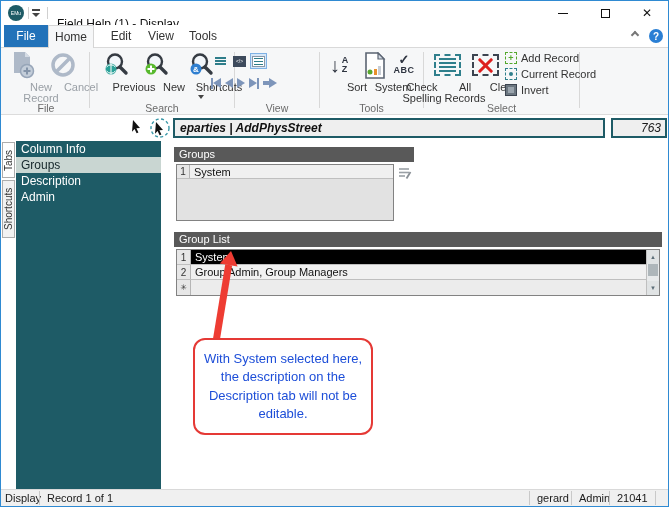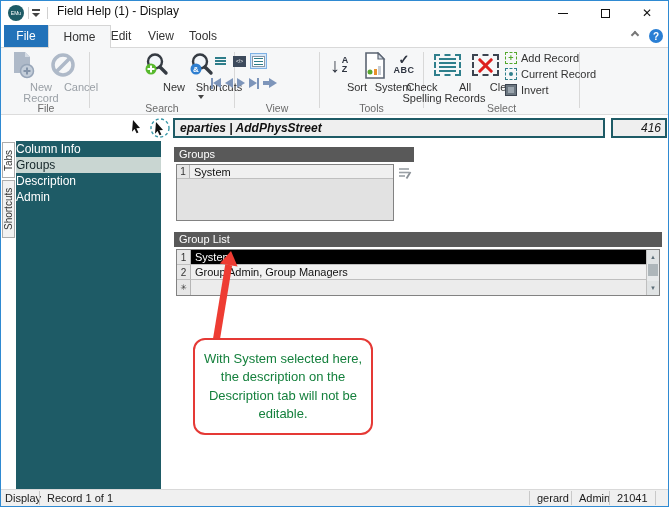--- a/index.html
+++ b/index.html
@@ -9,21 +9,21 @@
 
   
   .titlebar { position:absolute; left:0; top:0; width:667px; height:24px; background:#fff; }
   .applogo { position:absolute; left:7px; top:4px; width:16px; height:16px; border-radius:50%;
              background:#1e5b66; color:#fff; font-size:5px; display:flex; align-items:center; justify-content:center; }
   .tsep { position:absolute; top:6px; width:1px; height:12px; background:#d0d0d0; }
   .qat { position:absolute; left:30px; top:8px; width:10px; height:8px; }
   .qat .bar { position:absolute; left:1px; top:0; width:8px; height:2px; background:#444; }
   .qat .tri { position:absolute; left:1px; top:4px; width:0; height:0;
               border-left:4px solid transparent; border-right:4px solid transparent; border-top:4px solid #444; }
-  .wtitle { position:absolute; left:56px; top:3px; font-size:12px; color:#111; }
+  .wtitle { position:absolute; left:56px; top:16px; font-size:12px; color:#111; }
   .winbtn { position:absolute; top:0; width:42px; height:24px; display:flex; align-items:center; justify-content:center; }
   .minbar { width:10px; height:1px; background:#111; }
   .maxbox { width:9px; height:9px; border:1px solid #111; }
   .closex { font-size:12px; color:#111; line-height:1; }
 
   
   .tabrow { position:absolute; left:0; top:24px; width:667px; height:22px; background:#fff; }
   .tab { position:absolute; top:0; height:22px; display:flex; align-items:center; justify-content:center; font-size:12px; color:#333; }
   .tab-file { background:#2272b9; color:#fff; }
   .tab-home { background:#f6f7f8; border:1px solid #d5d5d5; border-bottom:none; z-index:3; }
@@ -84,39 +84,39 @@
              display:flex; align-items:center; justify-content:flex-end; padding-right:4px; font-size:12px; }
   .cursorwrap { position:absolute; left:128px; top:1px; width:42px; height:22px; }
 
   
   .mainarea { position:absolute; left:0; top:140px; width:667px; height:348px; background:#fff; }
   .vstrip { position:absolute; left:0; top:0; width:15px; height:348px; background:#fff; }
   .vtab { position:absolute; left:1px; width:13px; background:#f2f2f2; border:1px solid #adadad;
           display:flex; align-items:center; justify-content:center; font-size:10px; color:#333;
           writing-mode:vertical-rl; transform:rotate(180deg); }
   .sidebar { position:absolute; left:15px; top:0; width:145px; height:348px; background:#1e5b66; }
-  .sitem { height:16px; line-height:16px; color:#fff; font-size:12px; cursor:default; }
+  .sitem { height:16px; line-height:16px; padding-left:5px; color:#fff; font-size:12px; cursor:default; }
   .sitem.sel { background:#c9d6d2; color:#15262a; }
   .panelhdr { position:absolute; height:15px; background:#595959; color:#fff; font-size:11px; line-height:15px; padding-left:5px; }
   .grid { position:absolute; border:1px solid #828282; background:#e2e2e2; }
   .grow { position:absolute; left:0; display:flex; border-bottom:1px solid #bfbfbf; }
   .gnum { width:13px; background:#e7e7e7; border-right:1px solid #b5b5b5; font-size:10px; color:#333;
           display:flex; align-items:center; justify-content:center; flex:0 0 auto; }
   .gval { flex:1; background:#f0f0f0; font-size:11px; display:flex; align-items:center; padding-left:4px; color:#111; }
   .gval.selrowv { background:#000; color:#fff; }
   .scrollv { position:absolute; right:0; top:0; bottom:0; width:13px; background:#e8eaeb; border-left:1px solid #bfbfbf; }
   .sbtn { position:absolute; left:0; width:12px; height:14px; display:flex; align-items:center; justify-content:center;
           font-size:6px; color:#5d6e78; background:#e0e3e4; }
   .sthumb { position:absolute; left:1px; top:14px; width:10px; height:12px; background:#aeb6ba; }
   .editglyph { position:absolute; }
 
   
   .callout { position:absolute; left:192px; top:337px; width:180px; height:97px; background:#fff;
              border:2px solid #e53935; border-radius:12px; display:flex; align-items:center; justify-content:center;
-             text-align:center; font-size:13px; line-height:1.42; color:#15803d; padding:6px 8px; z-index:6; }
+             text-align:center; font-size:13px; line-height:1.42; color:#1d4ed8; padding:6px 8px; z-index:6; }
   .arrowsvg { position:absolute; left:0; top:0; width:667px; height:505px; z-index:5; pointer-events:none; }
   .statusbar { position:absolute; left:0; top:488px; width:667px; height:17px; background:#f0f0f0;
                border-top:1px solid #d9d9d9; font-size:11px; color:#1a1a1a; }
   .scell { position:absolute; top:2px; }
   .ssep { position:absolute; top:1px; width:1px; height:14px; background:#c9c9c9; }
 </style>
 </head>
 <body>
 
 <div class="window">
@@ -136,21 +136,21 @@
     <span class="winbtn" style="left:583px">
         <i class="maxbox"></i>
       </span>
     <span class="winbtn" style="left:625px">
         <span class="closex">✕</span>
       </span>
   </div>
 
   <div class="tabrow">
     <span class="tab tab-file" style="left:3px;width:44px">File</span>
-    <span class="tab tab-home" style="left:47px;width:63px;top:0;height:23px">Home</span>
+    <span class="tab tab-home" style="left:47px;width:46px;top:0;height:23px">Home</span>
     <span class="tab" style="left:100px;width:40px">Edit</span>
     <span class="tab" style="left:140px;width:40px">View</span>
     <span class="tab" style="left:180px;width:44px">Tools</span>
   </div>
   <span class="collapse-chevron">
       <i></i>
     </span>
   <span class="helpdot">?</span>
 
   <div class="ribbon">
@@ -175,20 +175,31 @@
       <div class="ricon">
         <svg width="26" height="26" viewBox="0 0 26 26">
           <circle cx="13" cy="13" r="10" fill="none" stroke="#aeb9c8" stroke-width="3.5"></circle>
           <line x1="6" y1="20" x2="20" y2="6" stroke="#aeb9c8" stroke-width="3.5"></line>
         </svg>
       </div>
       <div class="rlabel">Cancel</div>
     </div>
     <div class="glabel" style="left:2px;width:86px">File</div>
 
+    <div class="rbtn" style="left:92px;width:46px">
+      <div class="ricon">
+        <svg width="26" height="27" viewBox="0 0 26 27">
+          <circle cx="12" cy="9.5" r="7" fill="#f2f6fa" stroke="#353b43" stroke-width="2.4"></circle>
+          <line x1="17" y1="15" x2="23" y2="21" stroke="#353b43" stroke-width="3.4" stroke-linecap="round"></line>
+          <circle cx="8" cy="17" r="5.5" fill="#2aa198"></circle>
+          <path d="M3.6 15 a5.5 5.5 0 0 1 8.8 0 M3.6 19 a5.5 5.5 0 0 0 8.8 0 M8 11.5 v11" stroke="#fff" stroke-width="1" fill="none"></path>
+        </svg>
+      </div>
+      <div class="rlabel">Previous</div>
+    </div>
     <div class="rbtn" style="left:138px;width:34px">
       <div class="ricon">
         <svg width="26" height="27" viewBox="0 0 26 27">
           <circle cx="12" cy="9.5" r="7" fill="#f2f6fa" stroke="#353b43" stroke-width="2.4"></circle>
           <line x1="17" y1="15" x2="23" y2="21" stroke="#353b43" stroke-width="3.4" stroke-linecap="round"></line>
           <circle cx="8" cy="17" r="5.5" fill="#58b92e"></circle>
           <path d="M8 13.5 v7 M4.5 17 h7" stroke="#fff" stroke-width="2"></path>
         </svg>
       </div>
       <div class="rlabel">New</div>
@@ -324,21 +335,21 @@
         <g>
           <path d="M4 3 l7 8 -3.6 0.2 2 4.2 -1.8 0.9 -2 -4.2 -2.6 2.6 z" fill="#111"></path>
         </g>
         <g>
           <circle cx="31" cy="11" r="9" fill="none" stroke="#3a98a8" stroke-width="1.4" stroke-dasharray="3 2.4"></circle>
           <path d="M27 5 l7 8 -3.6 0.2 2 4.2 -1.8 0.9 -2 -4.2 -2.6 2.6 z" fill="#111"></path>
         </g>
       </svg>
     </span>
     <div class="recbar">eparties | AddPhysStreet</div>
-    <div class="recount">416</div>
+    <div class="recount">763</div>
   </div>
 
   <div class="mainarea">
     <div class="vstrip">
       <span class="vtab" style="top:1px;height:36px;background:#fff">Tabs</span>
       <span class="vtab" style="top:39px;height:58px">Shortcuts</span>
     </div>
 
     <div class="sidebar">
       <div class="sitem">Column Info</div>

